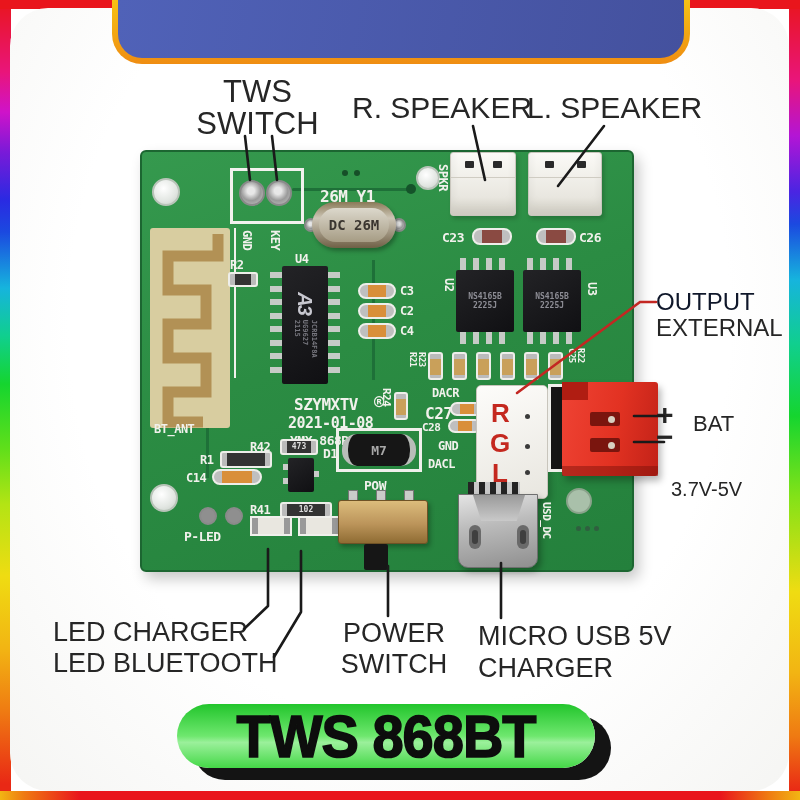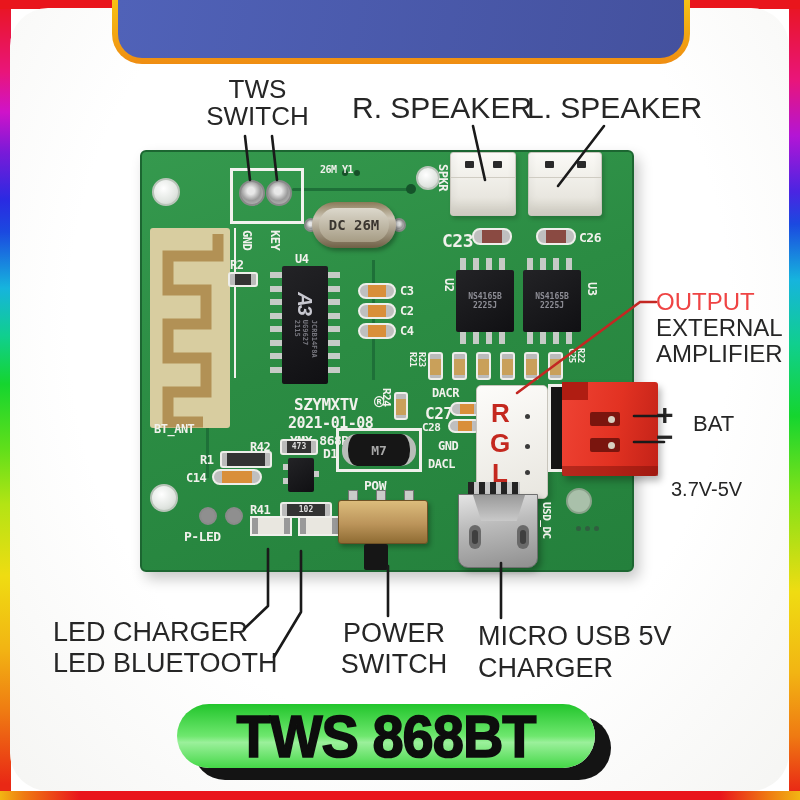--- a/index.html
+++ b/index.html
@@ -85,21 +85,21 @@
     <div style="left:212px;top:18px;width:6px;height:6px;border-radius:50%;background:#164f28"></div>
     <div style="left:64px;top:236px;width:3px;height:90px;background:#1e7038"></div>
     <div style="left:230px;top:108px;width:3px;height:120px;background:#1e7038"></div>
 
     <div style="left:88px;top:16px;width:74px;height:56px;border:3px solid #f2f2ee"></div>
     <div class="padhole" style="left:97px;top:28px;width:26px;height:26px"></div>
     <div class="padhole" style="left:124px;top:28px;width:26px;height:26px"></div>
     <span class="silk vtext" style="left:98px;top:78px">GND</span>
     <span class="silk vtext" style="left:126px;top:78px">KEY</span>
 
-    <span class="silk" style="left:178px;top:12px;font-size:10px">26M Y1</span>
+    <span class="silk" style="left:178px;top:35px;font-size:16px">26M Y1</span>
     <div class="padhole" style="left:162px;top:66px;width:14px;height:14px"></div>
     <div class="padhole" style="left:250px;top:66px;width:14px;height:14px"></div>
     <div style="left:170px;top:50px;width:84px;height:46px;border-radius:23px;
          background:linear-gradient(180deg,#8a7a58,#cdc6b6 35%,#6f6046);box-shadow:2px 3px 4px rgba(0,0,0,.3)">
       <div style="left:7px;top:6px;width:70px;height:34px;border-radius:17px;
            background:linear-gradient(180deg,#dcd8cc,#a69c84);display:flex;align-items:center;justify-content:center">
         <span style="position:static;font:700 14px 'DejaVu Sans Mono',monospace;color:#3a3530">DC 26M</span>
       </div>
     </div>
 
@@ -108,21 +108,21 @@
       <div class="slot" style="left:14px;top:8px;width:9px;height:7px"></div>
       <div class="slot" style="left:42px;top:8px;width:9px;height:7px"></div>
       <div style="left:0;top:24px;width:100%;height:0;border-top:1px solid #cfccc2"></div>
     </div>
     <div class="jst" style="left:386px;top:0;width:74px;height:64px">
       <div class="slot" style="left:16px;top:8px;width:9px;height:7px"></div>
       <div class="slot" style="left:48px;top:8px;width:9px;height:7px"></div>
       <div style="left:0;top:24px;width:100%;height:0;border-top:1px solid #cfccc2"></div>
     </div>
 
-    <span class="silk" style="left:300px;top:78px;font-size:18px">C23</span>
+    <span class="silk" style="left:300px;top:78px;font-size:13px">C23</span>
     <div class="cap red" style="left:330px;top:76px;width:40px;height:17px">
         <i></i>
       </div>
     <div class="cap red" style="left:394px;top:76px;width:40px;height:17px">
         <i></i>
       </div>
     <span class="silk" style="left:437px;top:78px;font-size:13px">C26</span>
 
     <span class="silk vtext" style="left:300px;top:126px">U2</span>
     <div class="pins-h" style="left:318px;top:106px;width:50px;height:12px"></div>
@@ -283,31 +283,30 @@
       </div>
     </div>
     <span class="silk vtext" style="left:398px;top:350px;font-size:11px">USD_DC</span>
     <div style="left:434px;top:374px;width:26px;height:6px;display:flex;gap:4px">
       <div style="position:static;width:5px;height:5px;border-radius:50%;background:#2f5f3f"></div>
       <div style="position:static;width:5px;height:5px;border-radius:50%;background:#2f5f3f"></div>
       <div style="position:static;width:5px;height:5px;border-radius:50%;background:#2f5f3f"></div>
     </div>
   </div>
 
-  <div class="callout center" style="left:170px;top:76px;width:175px;font-size:26px">
+  <div class="callout center" style="left:170px;top:76px;width:175px;font-size:31px">
     <div>TWS</div>
     <div>SWITCH</div>
   </div>
   <div class="callout" style="left:352px;top:92px;width:175px;font-size:30px;text-align:center">R. SPEAKER</div>
   <div class="callout" style="left:527px;top:92px;width:175px;font-size:30px;text-align:center">L. SPEAKER</div>
 
   <div class="callout" style="left:656px;top:289px;font-size:24px;line-height:26px">
-    <div style="color:#ef4444">OUTPUT</div>
+    <div style="color:#0f172a">OUTPUT</div>
     <div>EXTERNAL</div>
-    <div>AMPLIFIER</div>
   </div>
 
   <span class="callout" style="left:656px;top:399px;font-size:30px;font-weight:700">+</span>
   <span class="callout" style="left:656px;top:421px;font-size:30px;font-weight:700">−</span>
   <span class="callout" style="left:693px;top:413px;font-size:22px">BAT</span>
   <span class="callout" style="left:671px;top:479px;font-size:20px">3.7V-5V</span>
 
   <div class="callout" style="left:53px;top:618px;font-size:27px">LED CHARGER</div>
   <div class="callout" style="left:53px;top:649px;font-size:27px">LED BLUETOOTH</div>
   <div class="callout center" style="left:328px;top:618px;width:132px;font-size:27px;line-height:31px">

